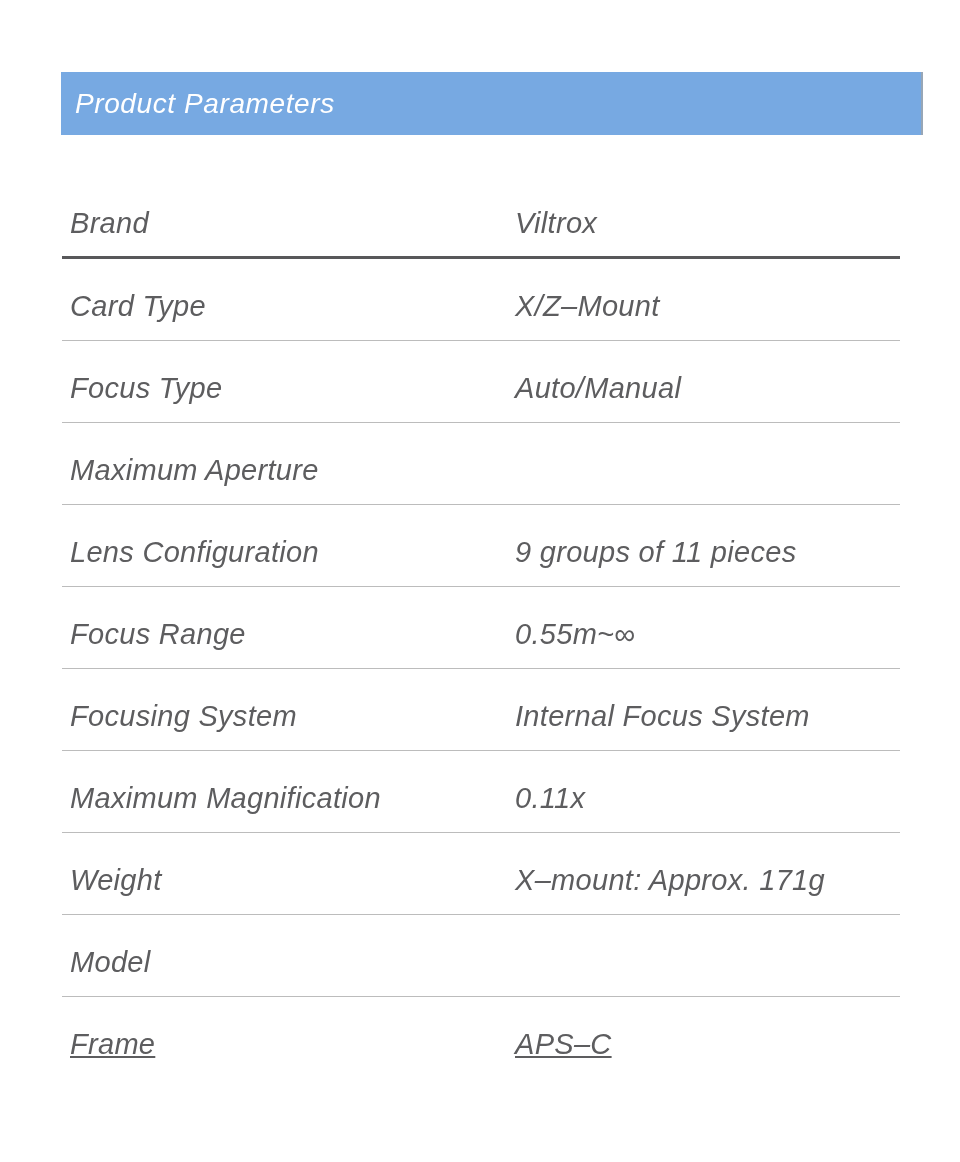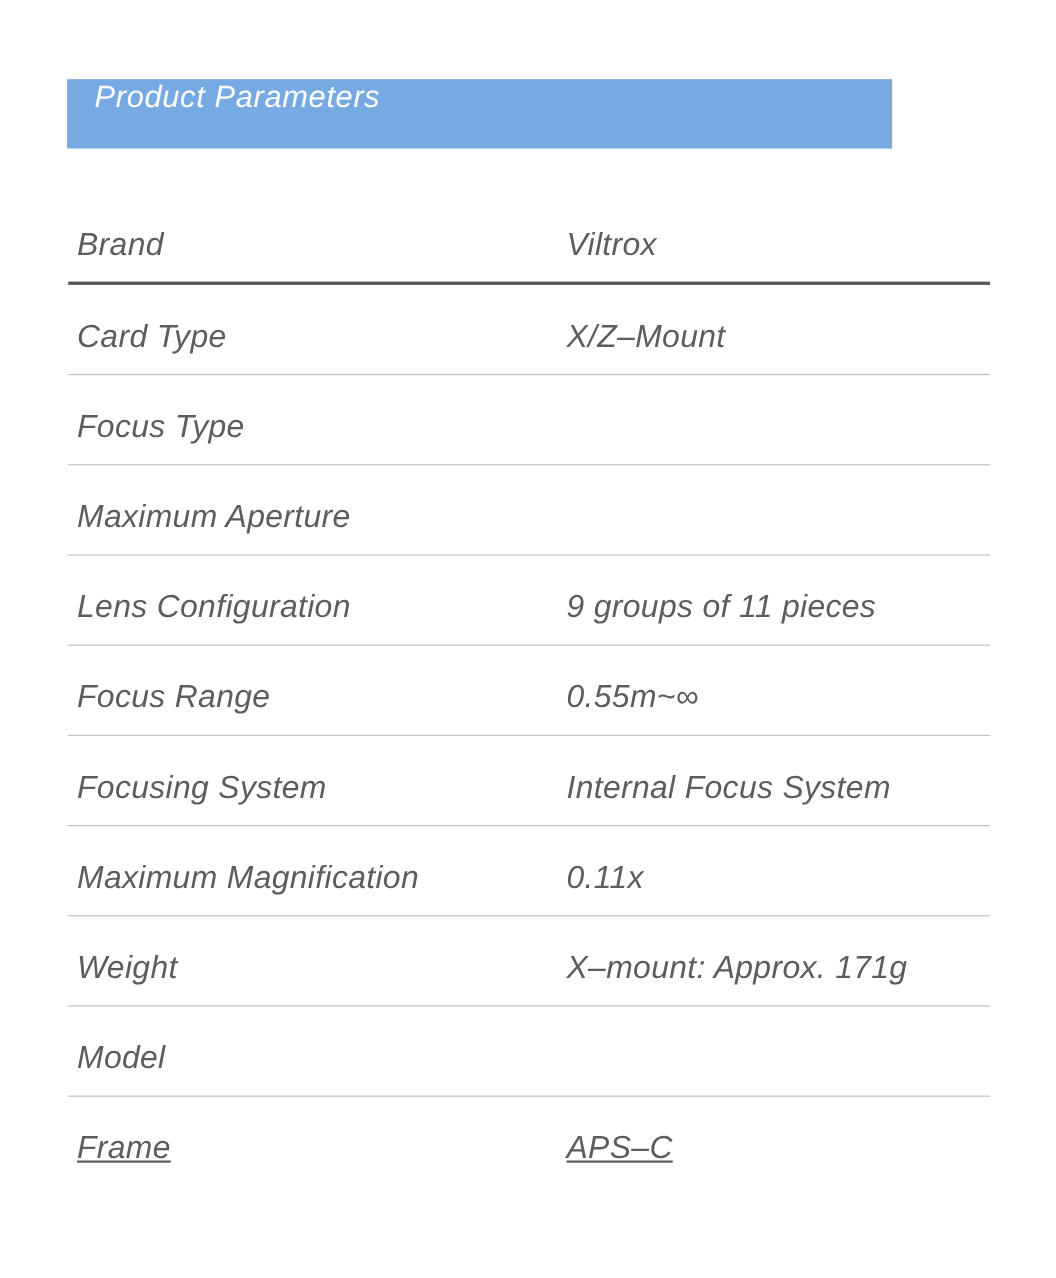--- a/index.html
+++ b/index.html
@@ -14,28 +14,28 @@
   .page {
     position: relative;
     width: 960px;
     height: 1162px;
     background: #ffffff;
   }
   .banner {
     position: absolute;
     left: 61px;
     top: 72px;
-    width: 750px;
+    width: 862px;
     height: 63px;
     background: var(--banner-blue, #77a9e2);
     border-right: 2px solid var(--banner-edge, #97a6b6);
     box-sizing: border-box;
     display: flex;
-    align-items: flex-start;
-    padding-left: 25px;
+    align-items: center;
+    padding-left: 14px;
   }
   .banner-title {
     color: #ffffff;
     font-size: 28px;
     font-style: italic;
     letter-spacing: 0.6px;
     white-space: nowrap;
   }
   .spec-table {
     position: absolute;
@@ -81,20 +81,21 @@
     <div class="t-row first">
       <span class="cell">Brand</span>
       <span class="cell">Viltrox</span>
     </div>
     <div class="t-row">
       <span class="cell">Card Type</span>
       <span class="cell">X/Z–Mount</span>
     </div>
     <div class="t-row">
       <span class="cell">Focus Type</span>
+      <span class="cell">Auto/Manual</span>
     </div>
     <div class="t-row">
       <span class="cell">Maximum Aperture</span>
     </div>
     <div class="t-row">
       <span class="cell">Lens Configuration</span>
       <span class="cell">9 groups of 11 pieces</span>
     </div>
     <div class="t-row">
       <span class="cell">Focus Range</span>

